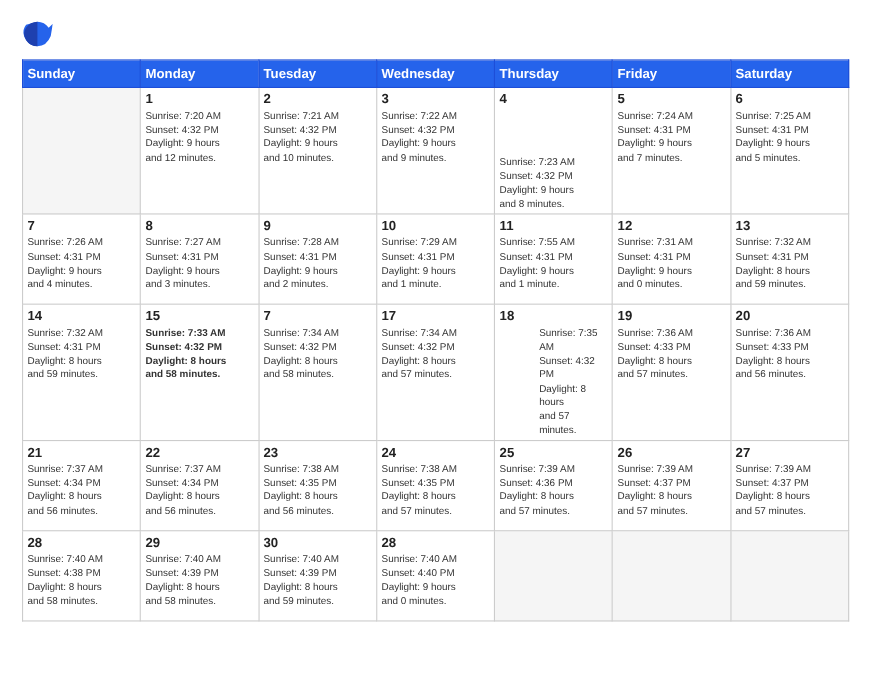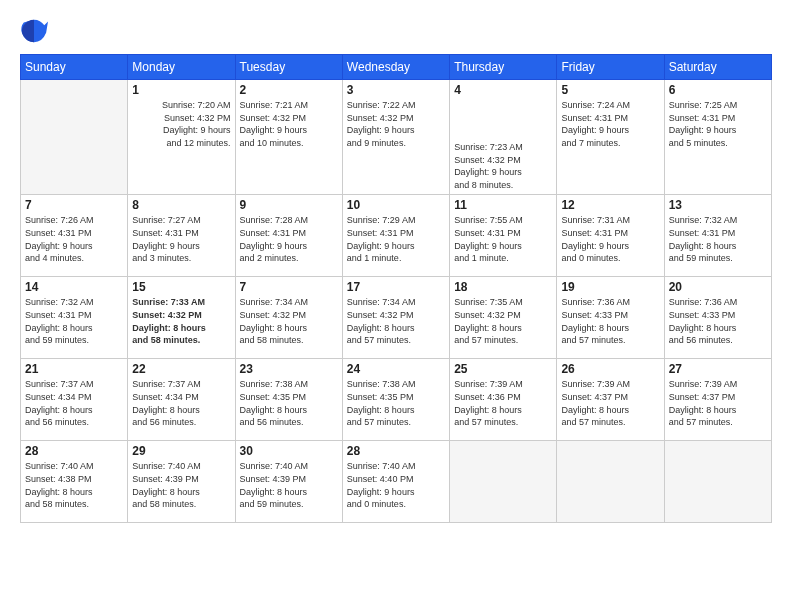--- a/index.html
+++ b/index.html
@@ -54,21 +54,21 @@
     }
     .calendar {
       width: 100%;
       border-collapse: collapse;
       border: 1px solid #ccc;
     }
     .calendar th {
       background: #2563eb;
       color: #fff;
       font-size: 12px;
-      font-weight: normal;
+      font-weight: bold;
       padding: 5px 4px;
       text-align: left;
       border: 1px solid #1d4ed8;
     }
     .calendar td {
       vertical-align: top;
       border: 1px solid #ccc;
       padding: 3px 4px;
       width: calc(100% / 7);
       height: 82px;
@@ -128,21 +128,21 @@
           <th>Thursday</th>
           <th>Friday</th>
           <th>Saturday</th>
         </tr>
     </thead>
     <tbody id="calendar-body">
     <tr class="week-row">
           <td class="empty"></td>
           <td>
             <span class="day-number">1</span>
-            <div class="day-info" style="white-space: pre-line; text-align: right;">Sunrise: 7:20 AM
+            <div class="day-info" style="white-space: pre-line;">Sunrise: 7:20 AM
 Sunset: 4:32 PM
 Daylight: 9 hours
 and 12 minutes.</div>
           </td>
           <td>
             <span class="day-number">2</span>
             <div class="day-info" style="white-space: pre-line;">Sunrise: 7:21 AM
 Sunset: 4:32 PM
 Daylight: 9 hours
 and 10 minutes.</div>
@@ -251,21 +251,21 @@
           </td>
           <td>
             <span class="day-number">17</span>
             <div class="day-info" style="white-space: pre-line;">Sunrise: 7:34 AM
 Sunset: 4:32 PM
 Daylight: 8 hours
 and 57 minutes.</div>
           </td>
           <td>
             <span class="day-number">18</span>
-            <div class="day-info" style="white-space: pre-line;">Sunrise: 7:35 AM
+            <div class="day-info" style="white-space: pre-line; margin-left: 36px;">Sunrise: 7:35 AM
 Sunset: 4:32 PM
 Daylight: 8 hours
 and 57 minutes.</div>
           </td>
           <td>
             <span class="day-number">19</span>
             <div class="day-info" style="white-space: pre-line;">Sunrise: 7:36 AM
 Sunset: 4:33 PM
 Daylight: 8 hours
 and 57 minutes.</div>

